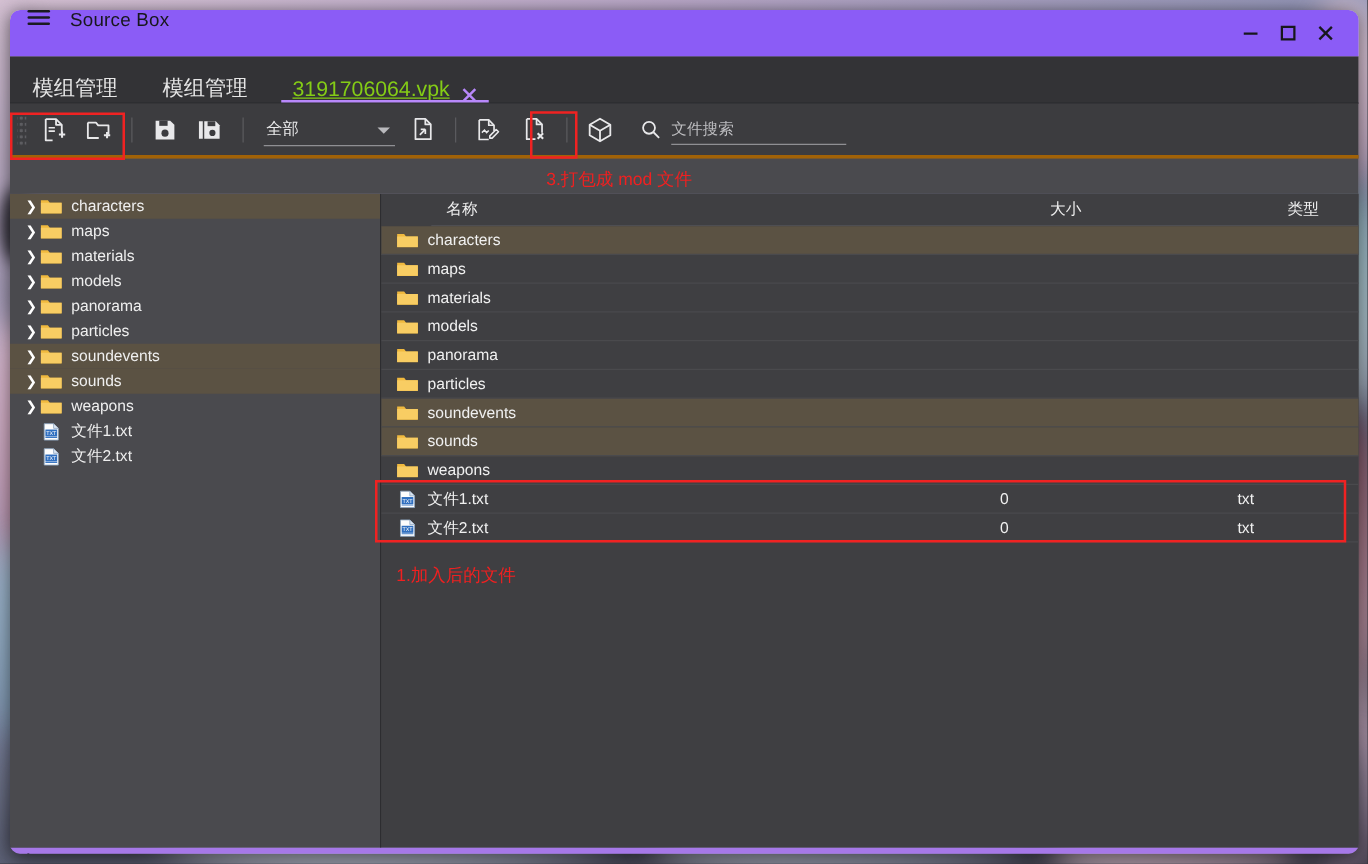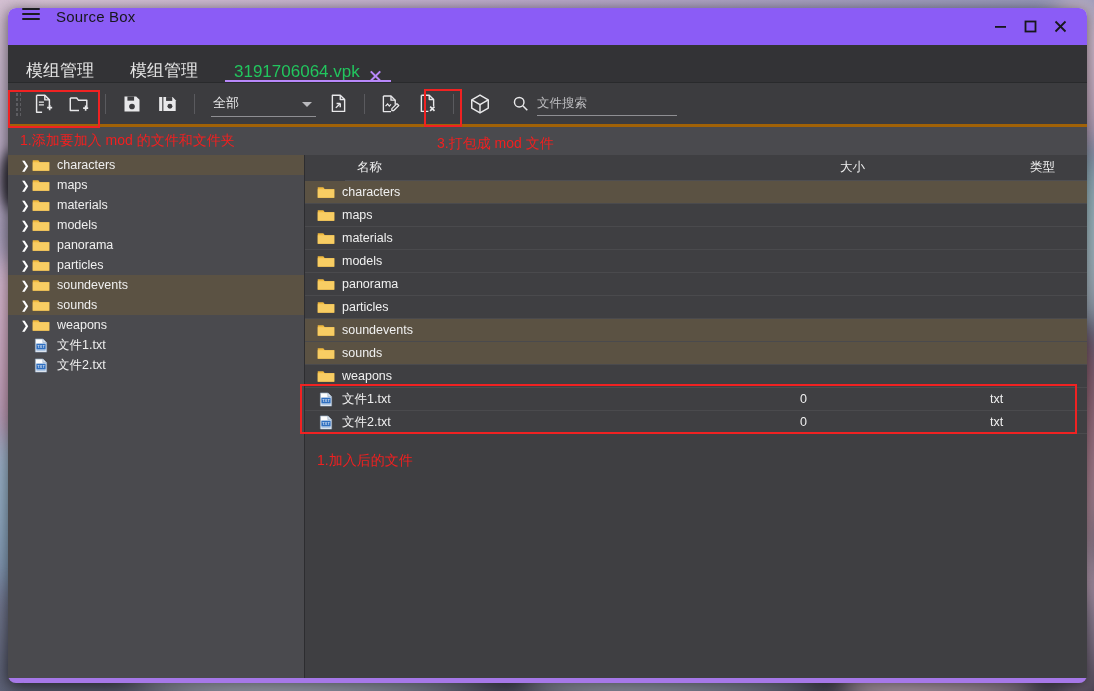--- a/index.html
+++ b/index.html
@@ -71,21 +71,21 @@
 
   
   .tabbar {
     height: 38px; background: #333336; display: flex; align-items: stretch;
     border-bottom: 1px solid #292a2c;
   }
   .tab {
     display: flex; align-items: flex-end; padding: 0 18px;
     font-size: 17px; color: #e6e6e6; cursor: pointer; position: relative;
   }
-  .tab.active { color: #22c55e; }
+  .tab.active { color: #84cc16; text-decoration: underline; }
   .tab.active::after {
     content: ""; position: absolute; left: 9px; right: 9px; bottom: 0;
     height: 2px; background: #b888fa;
   }
   .tab-close {
     margin-left: 9px; width: 13px; height: 13px; position: relative; cursor: pointer;
   }
   .tab-close::before, .tab-close::after {
     content: ""; position: absolute; left: 0; top: 6px; width: 13px; height: 1.6px;
     background: #b888fa;
@@ -339,21 +339,20 @@
           <circle cx="8.5" cy="8.5" r="5.6" fill="none" stroke="#e8e8ea" stroke-width="1.7"></circle>
           <line x1="12.7" y1="12.7" x2="18" y2="18" stroke="#e8e8ea" stroke-width="1.7"></line>
         </svg>
         <div class="search-input-wrap">
           <input class="search-input" type="text" placeholder="文件搜索" style="">
         </div>
       </div>
     </div>
 
     <div class="anno-strip">
-      <div class="anno" style="left:12px; top:5px;">1.添加要加入 mod 的文件和文件夹</div>
       <div class="anno" style="left:418px; top:8px;margin-left:11px;">3.打包成 mod 文件</div>
     </div>
 
     <div class="body-split">
 
       <div class="sidebar">
         <div id="tree-rows">
             <div class="tree-row hl">
               <span class="caret">❯</span>
               <svg class="ico" viewBox="0 0 20 16">

